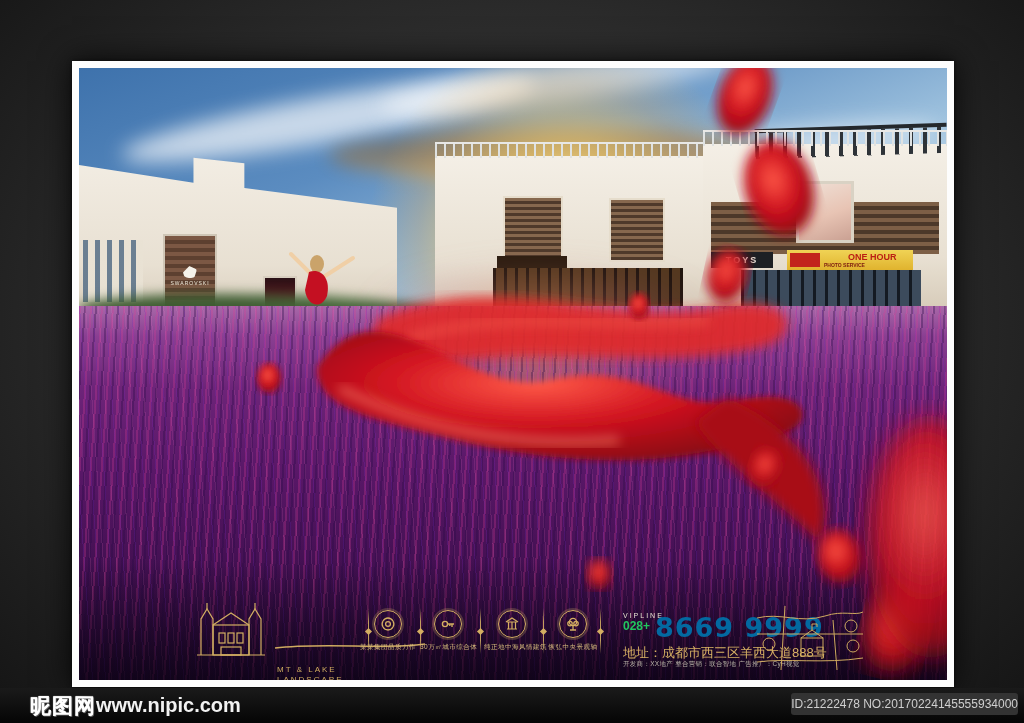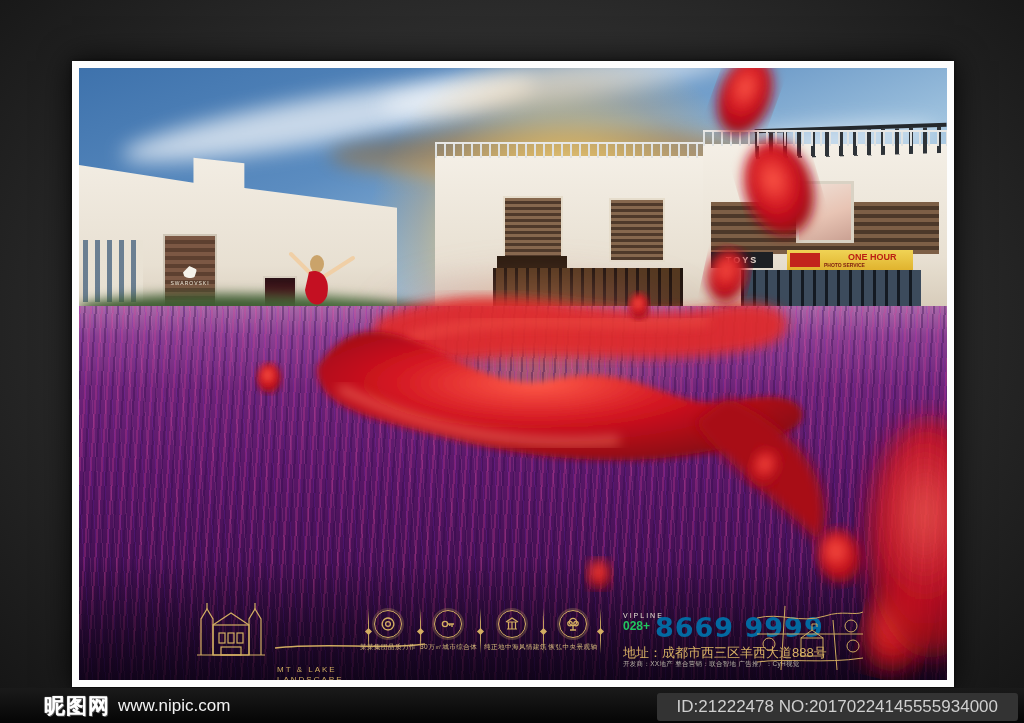--- a/index.html
+++ b/index.html
@@ -83,24 +83,24 @@
   .badge .lbl{margin-top:5px;font-size:6.5px;color:#d8bc7d;letter-spacing:.5px;white-space:nowrap;}
   .contact{left:544px;top:544px;width:220px;color:#fff;}
   .viplabel{font-size:7px;letter-spacing:2px;color:#e9e3d2;}
   .areacode{font-size:12px;font-weight:bold;color:#22c55e;}
   .phone{position:absolute;left:32px;top:0;font-size:27px;font-weight:bold;letter-spacing:1px;color:#0369a1;font-family:"DejaVu Sans",sans-serif;}
   .address{position:absolute;left:0;top:32px;font-size:13px;color:#d9b264;white-space:nowrap;}
   .credits{position:absolute;left:0;top:48px;font-size:6.5px;color:#b9b3a6;white-space:nowrap;letter-spacing:.3px;}
   .map{left:676px;top:532px;}
   
   .sitebar{left:0;top:688px;width:1024px;height:35px;background:linear-gradient(180deg,#1a1a1a,#050505);display:flex;align-items:center;}
-  .site-logo{margin-left:24px;color:#fff;font-size:21px;font-weight:bold;letter-spacing:1px;
+  .site-logo{margin-left:10px;color:#fff;font-size:21px;font-weight:bold;letter-spacing:1px;
              text-shadow:0 0 1px #fff,1px 1px 0 #555;padding-left:20px;}
-  .site-url{margin-left:8px;color:#f2f2f2;font-size:17px;font-weight:normal;}
-  .site-id{position:absolute;right:6px;top:5px;background:#333;border-radius:3px;padding:4px 20px;color:#cfcfcf;font-size:17px;}
+  .site-url{color:#f2f2f2;font-size:20px;font-weight:bold;}
+  .site-id{position:absolute;right:6px;top:5px;background:#333;border-radius:3px;padding:4px 0;color:#cfcfcf;font-size:12px;}
 </style>
 </head>
 <body>
 
 <div class="stage">
   <div class="a poster">
     <div class="scene">
 
       <div class="a sky"></div>
       <div class="a cloud c1"></div>

